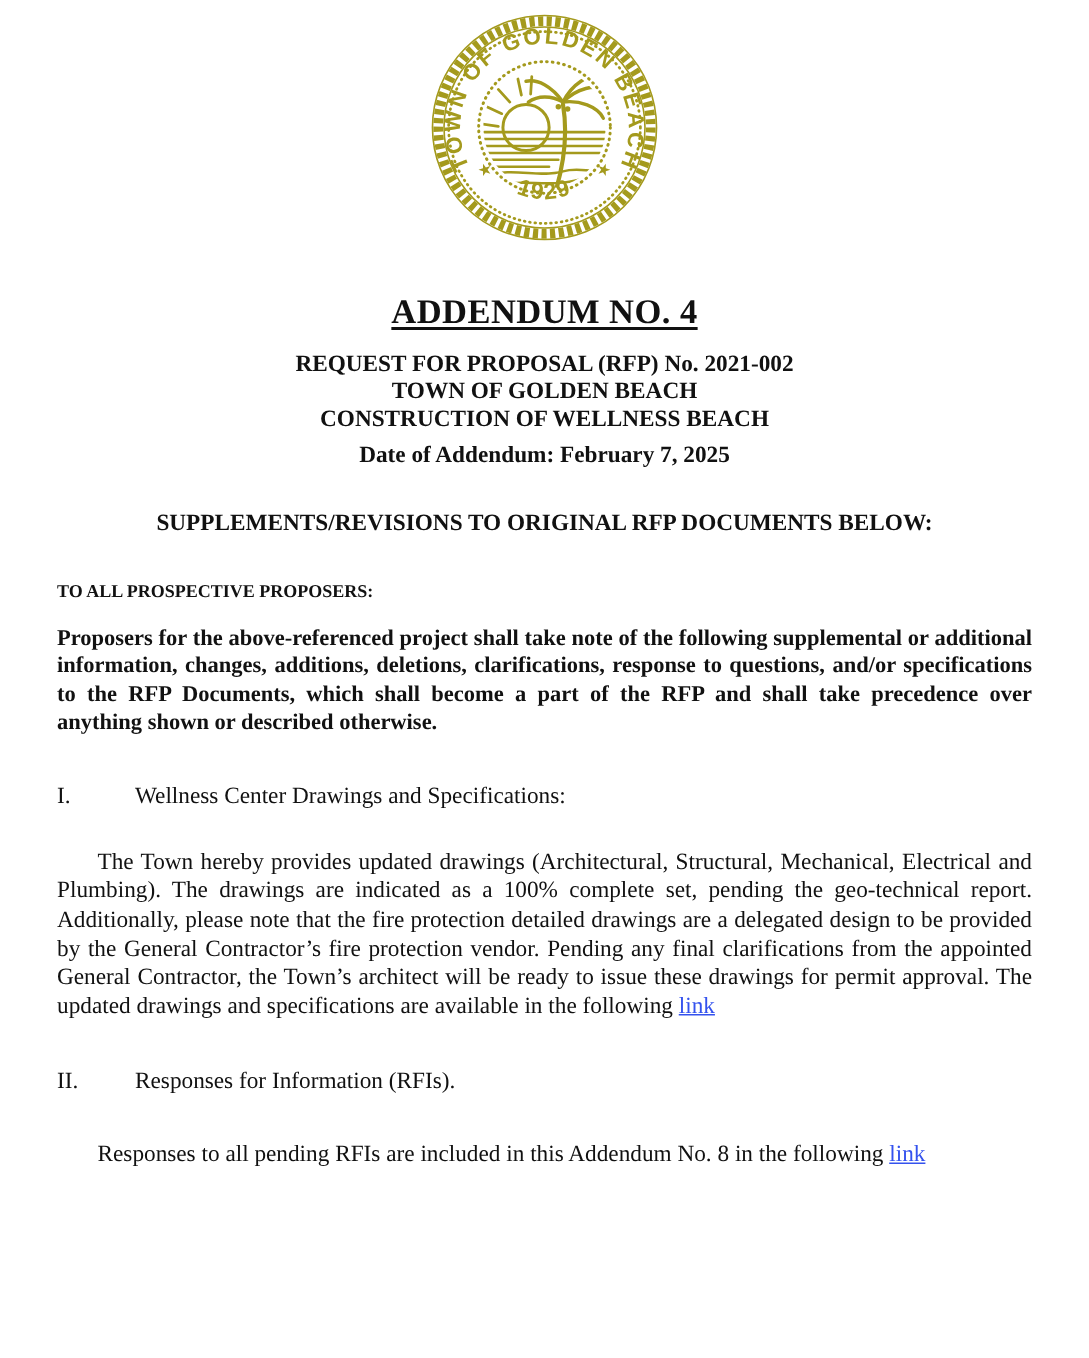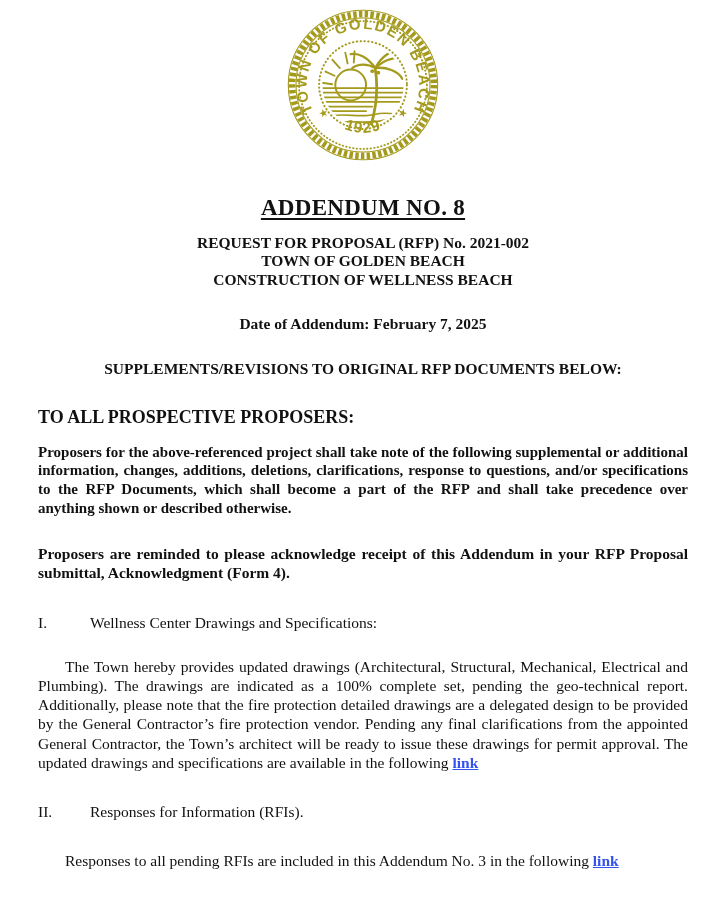--- a/index.html
+++ b/index.html
@@ -32,34 +32,34 @@
     text-underline-offset: 3px;
   }
   .subtitle-block {
     margin-top: 13px;
     text-align: center;
     font-size: 15.5px;
     font-weight: bold;
     line-height: 1.18;
   }
   .date-line {
-    margin-top: 26px;
+    margin-top: 6px;
     text-align: center;
     font-size: 15.5px;
     font-weight: bold;
   }
   .supplements-line {
     margin-top: 27px;
     text-align: center;
     font-size: 15.5px;
     font-weight: bold;
   }
   .to-proposers {
     margin-top: 29px;
-    font-size: 18px;
+    font-size: 12px;
     font-weight: bold;
   }
   .notice-body {
     margin-top: 15px;
     font-size: 15px;
     font-weight: bold;
     text-align: justify;
     line-height: 1.24;
   }
   .reminder {
@@ -86,21 +86,20 @@
   .section-body-single {
     margin-top: 30px;
     font-size: 15.5px;
     line-height: 1.24;
     padding-left: 27px;
   }
   a.doc-link {
     color: #3452EE;
     text-decoration: underline;
     cursor: pointer;
-    font-weight: bold;
   }
   .gold { color: #A49A1D; }
 </style>
 </head>
 <body>
 
 <div class="page">
 
   <div class="seal-wrap gold" style="color: rgb(164, 154, 29);">
     <svg viewBox="0 0 200 200">
@@ -168,47 +167,46 @@
         <text x="150" y="141" transform="rotate(18 150 141)">★</text>
       </g>
 
       <text font-family="Liberation Sans, DejaVu Sans, sans-serif" font-size="20" font-weight="bold" letter-spacing="1.5" fill="currentColor">
         <textPath href="#arcBottom" startOffset="50%" text-anchor="middle">1929</textPath>
       </text>
     </svg>
   </div>
 
   <h1 class="doc-title">
-    <span>ADDENDUM NO. 8</span>
+    <span>ADDENDUM NO. 4</span>
   </h1>
 
   <div class="subtitle-block">
     <div>REQUEST FOR PROPOSAL (RFP) No. 2021-002</div>
     <div>TOWN OF GOLDEN BEACH</div>
     <div>CONSTRUCTION OF WELLNESS BEACH</div>
   </div>
 
   <div class="date-line">Date of Addendum: February 7, 2025</div>
 
   <div class="supplements-line">SUPPLEMENTS/REVISIONS TO ORIGINAL RFP DOCUMENTS BELOW:</div>
 
   <div class="to-proposers">TO ALL PROSPECTIVE PROPOSERS:</div>
   <div class="notice-body">Proposers for the above-referenced project shall take note of the following supplemental or additional information, changes, additions, deletions, clarifications, response to questions, and/or specifications to the RFP Documents, which shall become a part of the RFP and shall take precedence over anything shown or described otherwise.</div>
 
-  <div class="reminder">Proposers are reminded to please acknowledge receipt of this Addendum in your RFP Proposal submittal, Acknowledgment (Form 4).</div>
 
   <div class="section-heading">
     <span class="numeral">I.</span>
     <span>Wellness Center Drawings and Specifications:</span>
   </div>
   <div class="section-body">
     <span>The Town hereby provides updated drawings (Architectural, Structural, Mechanical, Electrical and Plumbing). The drawings are indicated as a 100% complete set, pending the geo-technical report. Additionally, please note that the fire protection detailed drawings are a delegated design to be provided by the General Contractor’s fire protection vendor.  Pending any final clarifications from the appointed General Contractor, the Town’s architect will be ready to issue these drawings for permit approval.  The updated drawings and specifications are available in the following </span><a class="doc-link" href="#" style="color: rgb(52, 82, 238);">link</a>
   </div>
 
   <div class="section-heading">
     <span class="numeral">II.</span>
     <span>Responses for Information (RFIs).</span>
   </div>
   <div class="section-body-single">
-    <span>Responses to all pending RFIs are included in this Addendum No. 3 in the following </span><a class="doc-link" href="#" style="color: rgb(52, 82, 238);">link</a>
+    <span>Responses to all pending RFIs are included in this Addendum No. 8 in the following </span><a class="doc-link" href="#" style="color: rgb(52, 82, 238);">link</a>
   </div>
 
 </div>
 
 </body></html>

